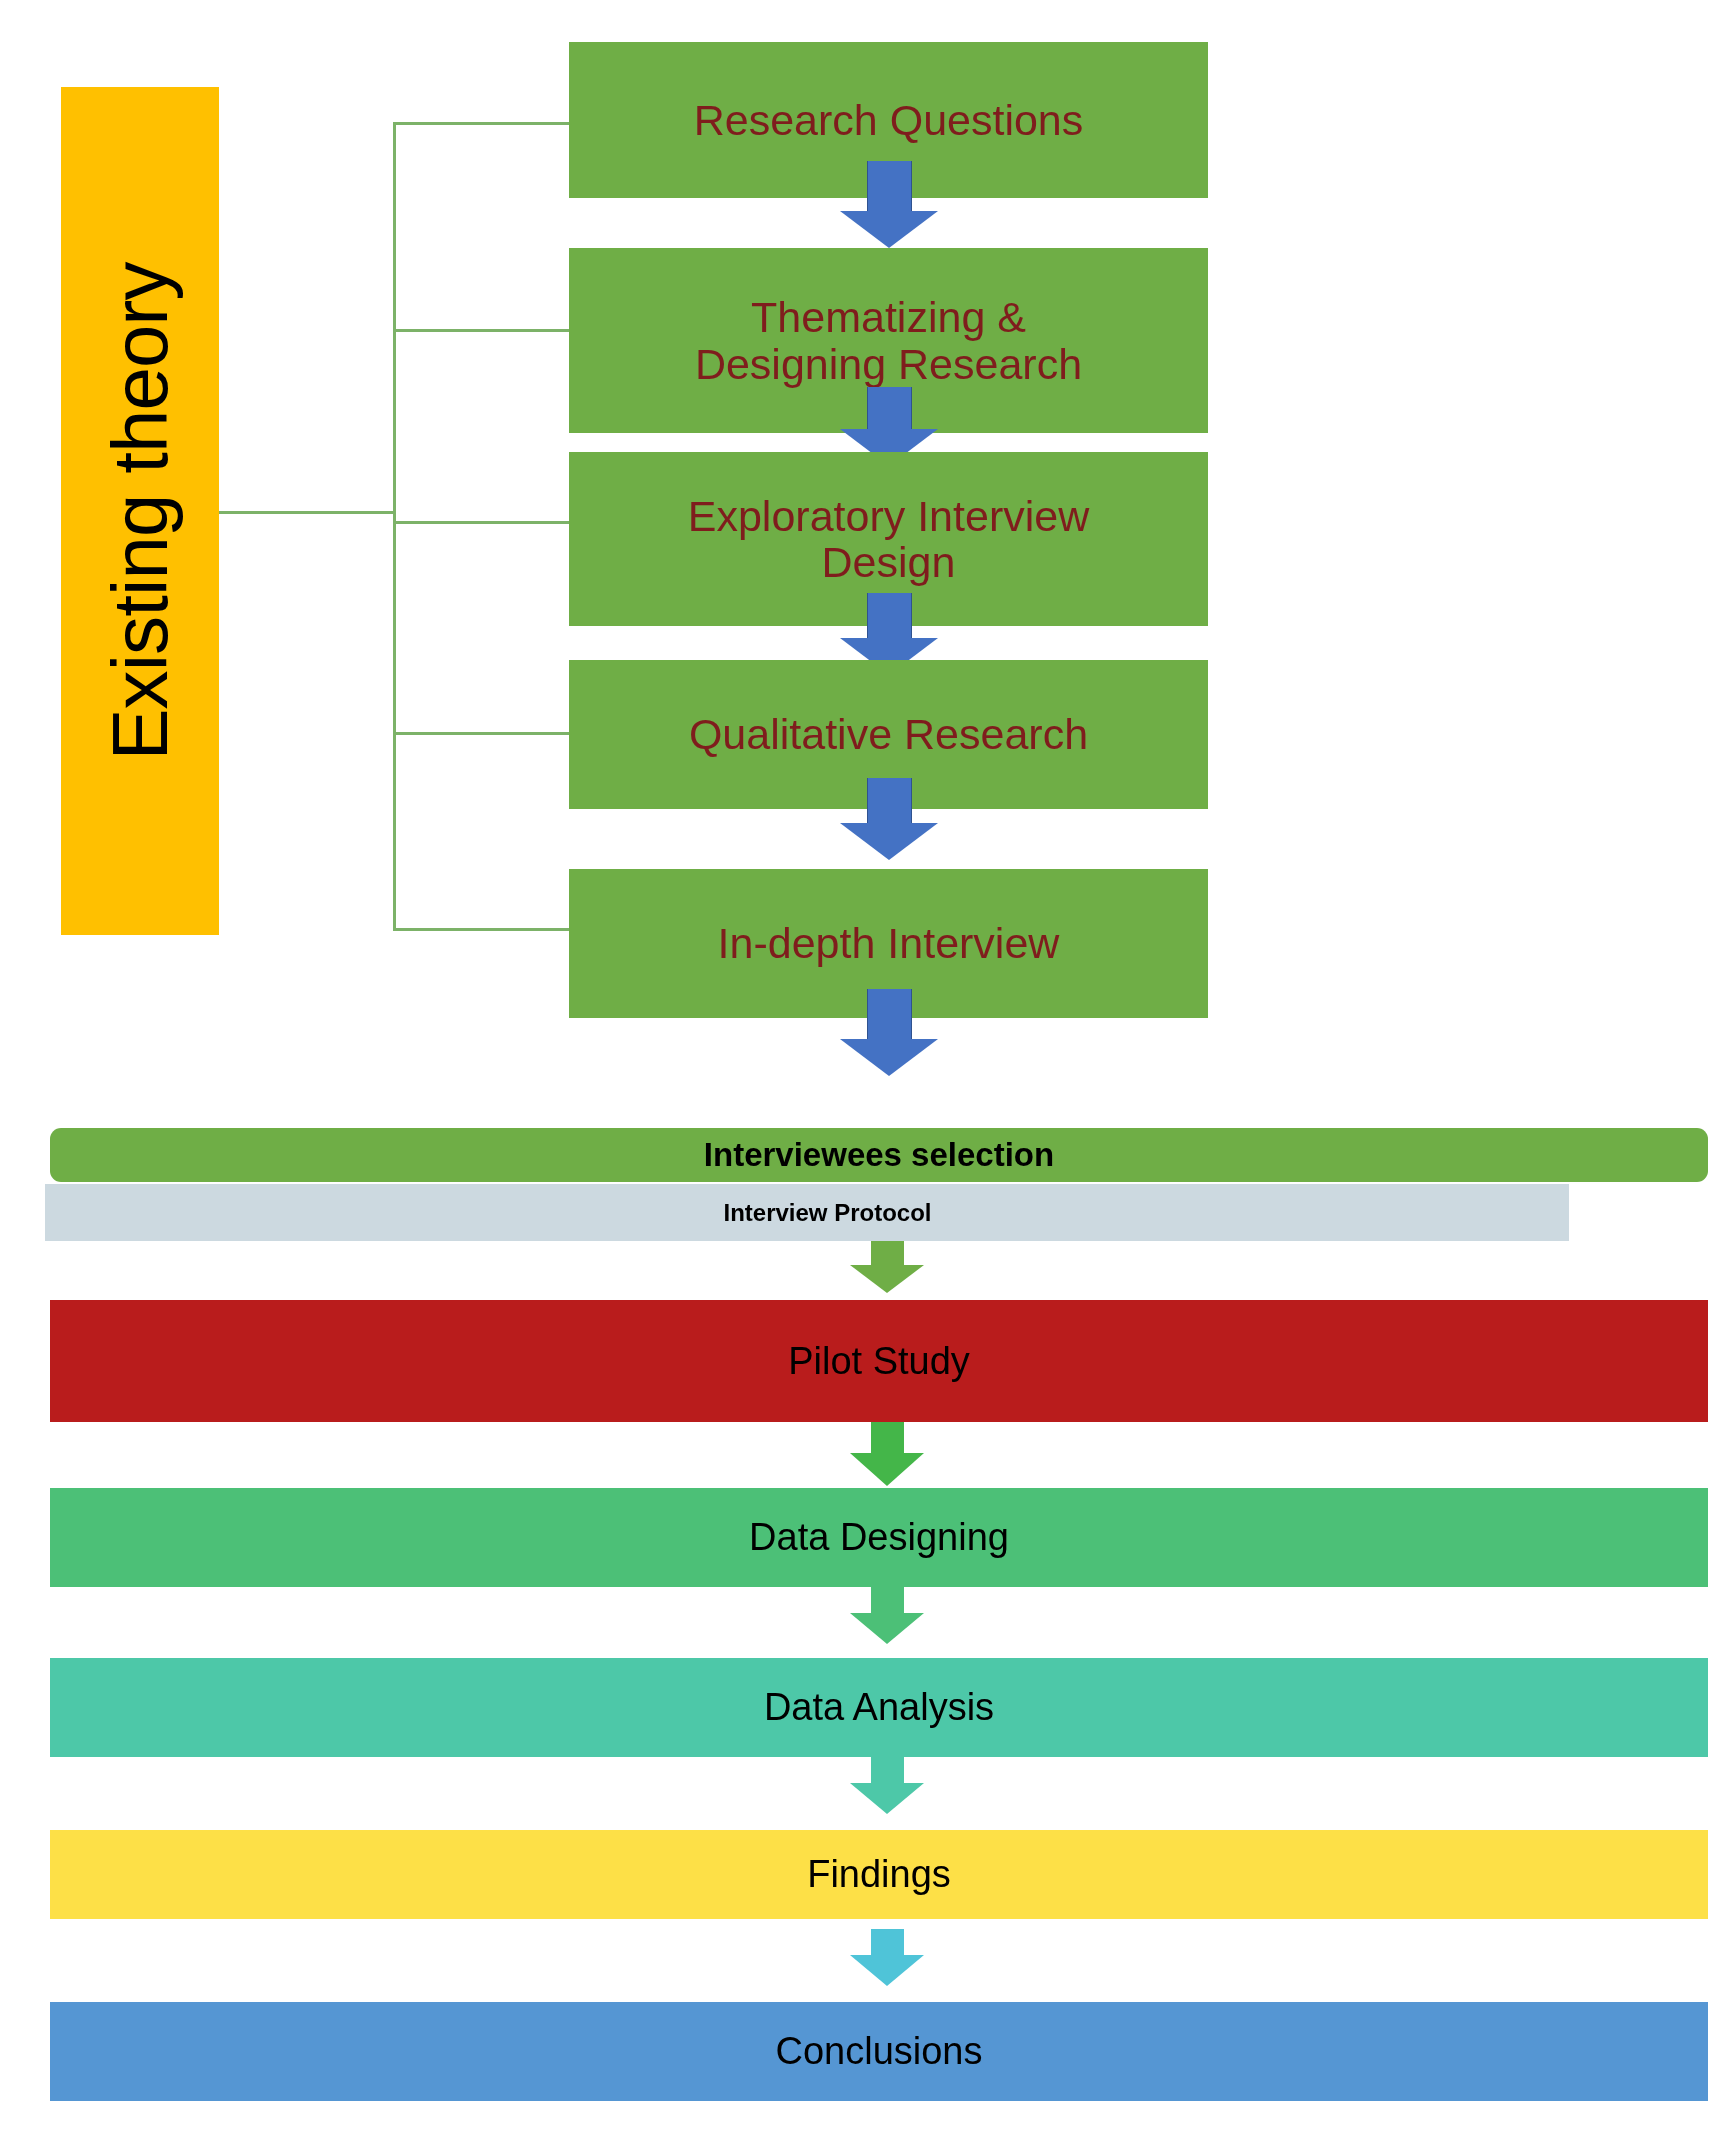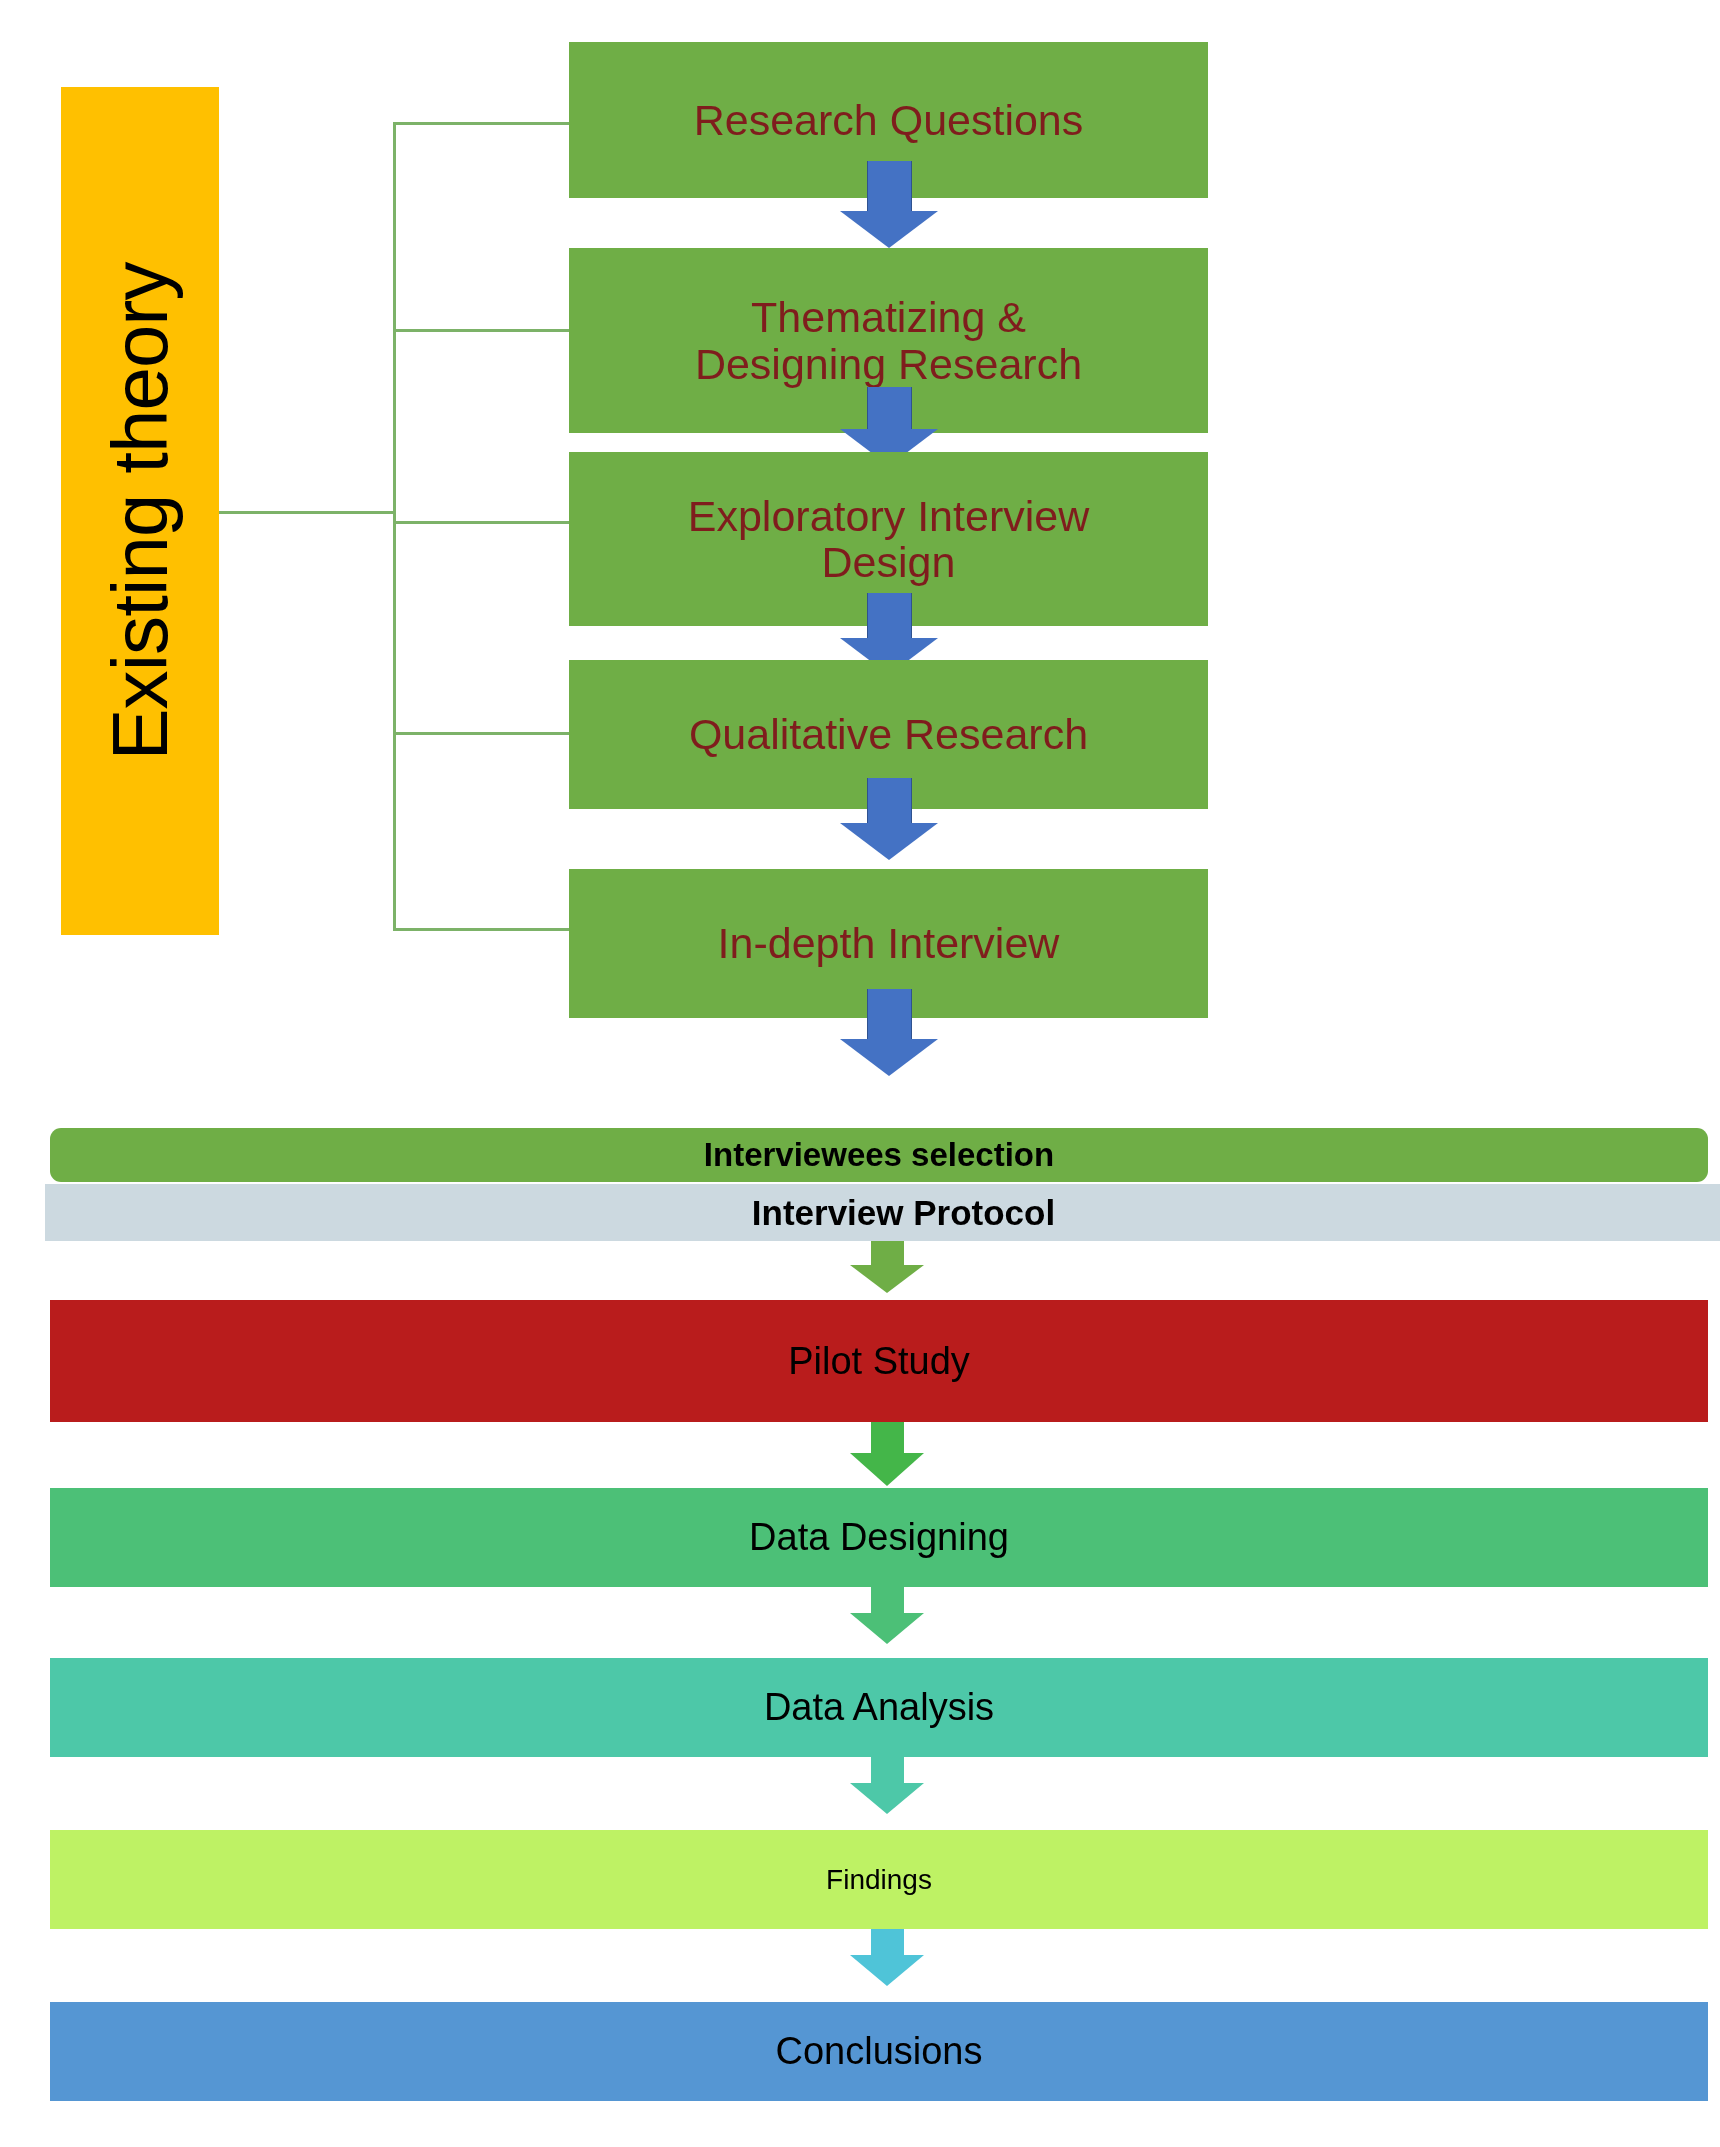--- a/index.html
+++ b/index.html
@@ -135,22 +135,22 @@
   <div class="barrow" style="left:840px;top:989px;">
     <div class="shaft" style="height:50px;"></div>
     <div class="head" style="top:50px;"></div>
   </div>
 
   <div class="wbar" style="left:50px;top:1128px;width:1658px;height:54px;background:#6FAE46;
               font-size:33px;font-weight:bold;border-radius:11px;">
     <span>Interviewees selection</span>
   </div>
 
-  <div class="wbar" style="left:45px;top:1184px;width:1676px;height:57px;background:#CCD9E0;
-              font-size:35px;font-weight:bold;padding-left:41px;">
+  <div class="wbar" style="left:45px;top:1184px;width:1524px;height:57px;background:#CCD9E0;
+              font-size:24px;font-weight:bold;padding-left:41px;">
     <span>Interview Protocol</span>
   </div>
   <div class="carrow" style="left:850px;top:1241px;">
     <div class="shaft" style="height:24px;background:#6FAE46;"></div>
     <div class="head" style="top:24px;border-top:28px solid #6FAE46;"></div>
   </div>
 
   <div class="wbar" style="left:50px;top:1300px;width:1658px;height:122px;background:#b91c1c;
               font-size:38px;">
     <span>Pilot Study</span>
@@ -171,22 +171,22 @@
 
   <div class="wbar" style="left:50px;top:1658px;width:1658px;height:99px;background:#4DC8A8;
               font-size:38px;">
     <span>Data Analysis</span>
   </div>
   <div class="carrow" style="left:850px;top:1757px;">
     <div class="shaft" style="height:26px;background:#4DC8A8;"></div>
     <div class="head" style="top:26px;border-top:31px solid #4DC8A8;"></div>
   </div>
 
-  <div class="wbar" style="left:50px;top:1830px;width:1658px;height:99px;background:#bef264;
-              font-size:28px;">
+  <div class="wbar" style="left:50px;top:1830px;width:1658px;height:89px;background:#fde047;
+              font-size:38px;">
     <span>Findings</span>
   </div>
   <div class="carrow" style="left:850px;top:1929px;">
     <div class="shaft" style="height:26px;background:#4FC4D8;"></div>
     <div class="head" style="top:26px;border-top:31px solid #4FC4D8;"></div>
   </div>
 
   <div class="wbar" style="left:50px;top:2002px;width:1658px;height:99px;background:#5596D3;
               font-size:38px;">
     <span>Conclusions</span>

